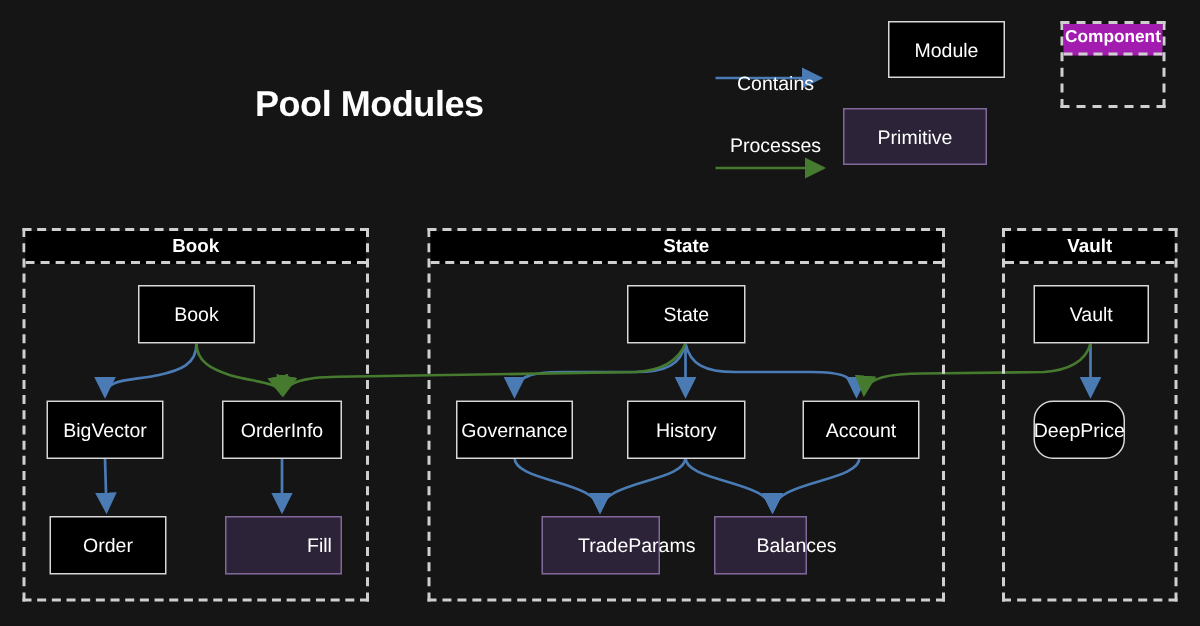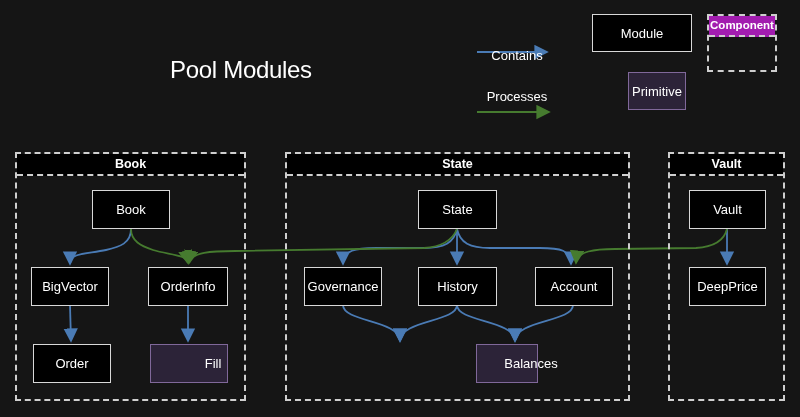--- a/index.html
+++ b/index.html
@@ -10,39 +10,39 @@
     -webkit-font-smoothing:antialiased;
   }
   .stage{
     position:relative;width:800px;height:417px;overflow:hidden;
     background:var(--background,#151515);
   }
   .stage *{box-sizing:border-box;}
 
   .title{
     position:absolute;left:170px;top:56px;
-    font-size:24px;font-weight:normal;letter-spacing:-0.3px;margin:0;
+    font-size:24px;font-weight:bold;letter-spacing:-0.3px;margin:0;
   }
 
   
   .legend-label{
     position:absolute;width:80px;text-align:center;
     font-size:13px;line-height:15px;
   }
   .legend-contains-label{left:477px;top:48px;}
   .legend-processes-label{left:477px;top:89px;}
 
   .keybox{
     position:absolute;display:flex;align-items:center;justify-content:center;
     font-size:13px;border:1.5px solid var(--module_border,#d8d8d8);
     background:var(--module_fill,#000000);
   }
-  .key-module{left:592px;top:14px;width:100px;height:38px;text-align:right;}
+  .key-module{left:592px;top:14px;width:78px;height:38px;text-align:right;}
   .key-primitive{
-    left:628px;top:72px;width:58px;height:38px;
+    left:562px;top:72px;width:96px;height:38px;
     background:var(--primitive_fill,#2c2338);
     border-color:var(--primitive_border,#80689a);
     align-items:center;
   }
   .key-component{
     position:absolute;left:707px;top:14px;width:70px;height:58px;
     border:2px dashed var(--dash,#cfcfcf);background:var(--background,#151515);
   }
   .key-component .comp-header{
     height:21px;line-height:19px;text-align:center;
@@ -151,18 +151,19 @@
   <div class="node" style="left:92px;top:190px;width:78px;">Book</div>
   <div class="node" style="left:31px;top:267px;width:78px;">BigVector</div>
   <div class="node" style="left:148px;top:267px;width:80px;">OrderInfo</div>
   <div class="node" style="left:33px;top:344px;width:78px;">Order</div>
   <div class="node primitive" style="left:150px;top:344px;width:78px;">Fill</div>
 
   <div class="node" style="left:418px;top:190px;width:79px;">State</div>
   <div class="node" style="left:418px;top:267px;width:79px;">History</div>
   <div class="node" style="left:304px;top:267px;width:78px;">Governance</div>
   <div class="node" style="left:535px;top:267px;width:78px;">Account</div>
+  <div class="node primitive" style="left:361px;top:344px;width:79px;">TradeParams</div>
   <div class="node primitive" style="left:476px;top:344px;width:62px;">Balances</div>
 
   <div class="node" style="left:689px;top:190px;width:77px;">Vault</div>
-  <div class="node" style="left:689px;top:267px;width:77px;">DeepPrice</div>
+  <div class="node" style="left:689px;top:267px;width:61px;border-radius:13px;">DeepPrice</div>
 
 </div>
 
 </body></html>

